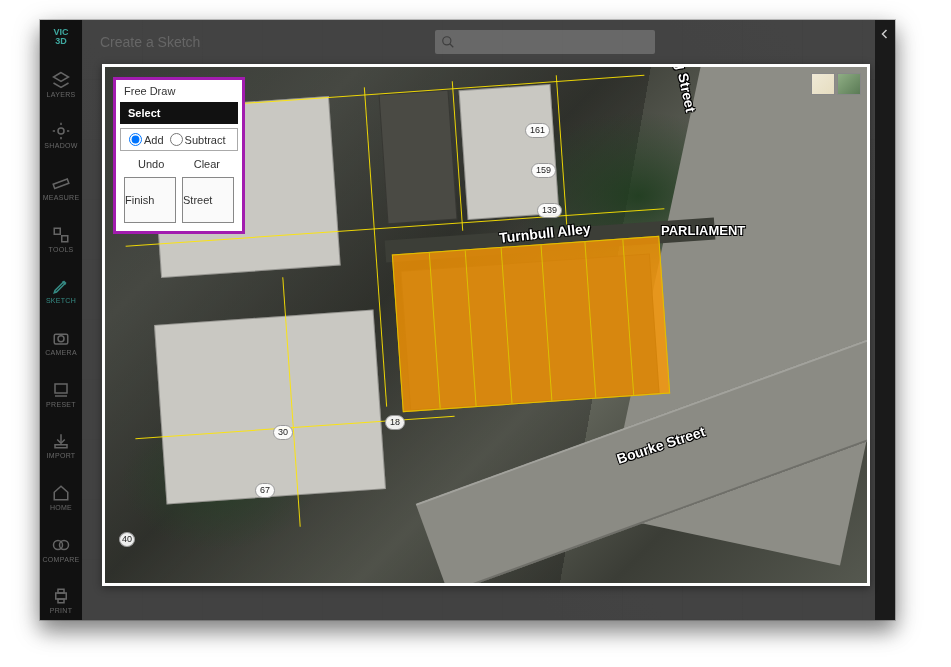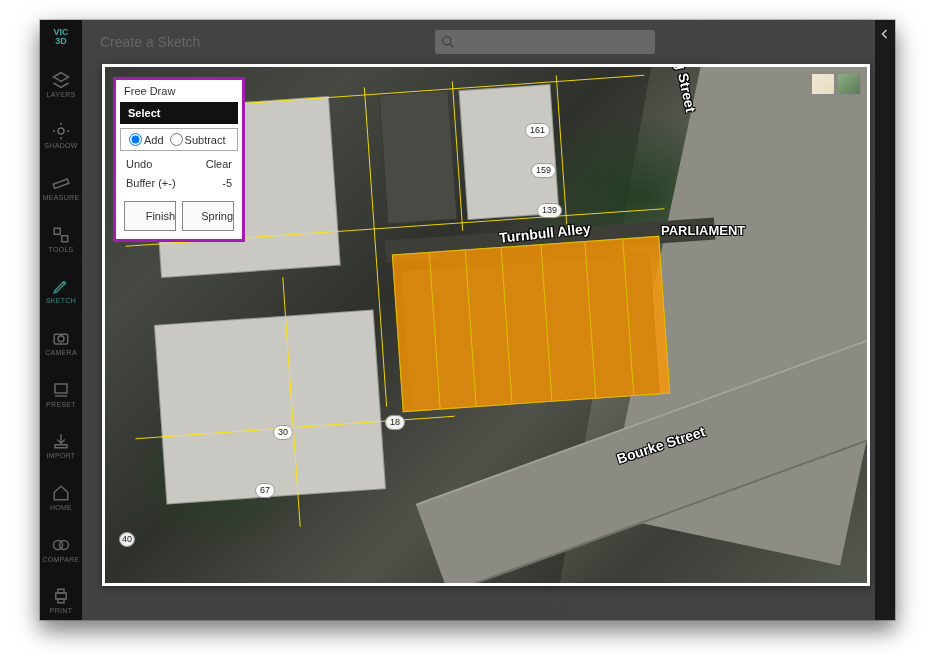--- a/index.html
+++ b/index.html
@@ -204,29 +204,29 @@
   .sketch-panel .tab {
     padding: 5px 8px;
     cursor:pointer;
   }
   .sketch-panel .tab.sel {
     background: #111; color:#fff; font-weight:bold;
     margin: 0 4px;
   }
   .mode-row { padding: 4px 8px; border: 1px solid #aaa; margin: 4px; display:flex; gap:6px; align-items:center; }
   .mode-row label { display:flex; align-items:flex-end; gap:2px; font-size:11px; }
-  .uc-row { display:flex; justify-content: space-between; padding: 3px 10px; font-size:11px; }
+  .uc-row { display:flex; justify-content: space-between; padding: 3px 22px; font-size:11px; }
   .uc-row span { cursor:pointer; }
   .buf-row { display:flex; justify-content: space-between; padding: 4px 10px 8px 10px; font-size:11px; }
   .btn-row { display:flex; gap:6px; padding: 4px 8px 8px 8px; }
   .btn {
     flex:1;
     border:1px solid #888; background:#fafafa;
-    font-size:11px; padding: 8px 0;
-    text-align:right;
+    font-size:11px; padding: 16px 0;
+    text-align:left;
     cursor:pointer;
   }
 
   
   .outer-shadow {
     position:absolute; left:40px; top:20px; width:855px; height:600px;
     box-shadow: 0 12px 18px rgba(0,0,0,0.25);
     pointer-events:none;
   }
 </style>
@@ -422,24 +422,20 @@
         </label>
         <label>
           <input type="radio" name="mode" style="">
           <span>Subtract</span>
         </label>
       </div>
       <div class="uc-row">
         <span>Undo</span>
         <span>Clear</span>
       </div>
-      <div class="buf-row">
-        <span>Buffer (+-)</span>
-        <span>-5</span>
-      </div>
       <div class="btn-row">
         <div class="btn">Finish</div>
-        <div class="btn">Spring</div>
+        <div class="btn">Street</div>
       </div>
     </div>
   </div>
 </div>
 <div class="outer-shadow"></div>
 
 </body></html>

